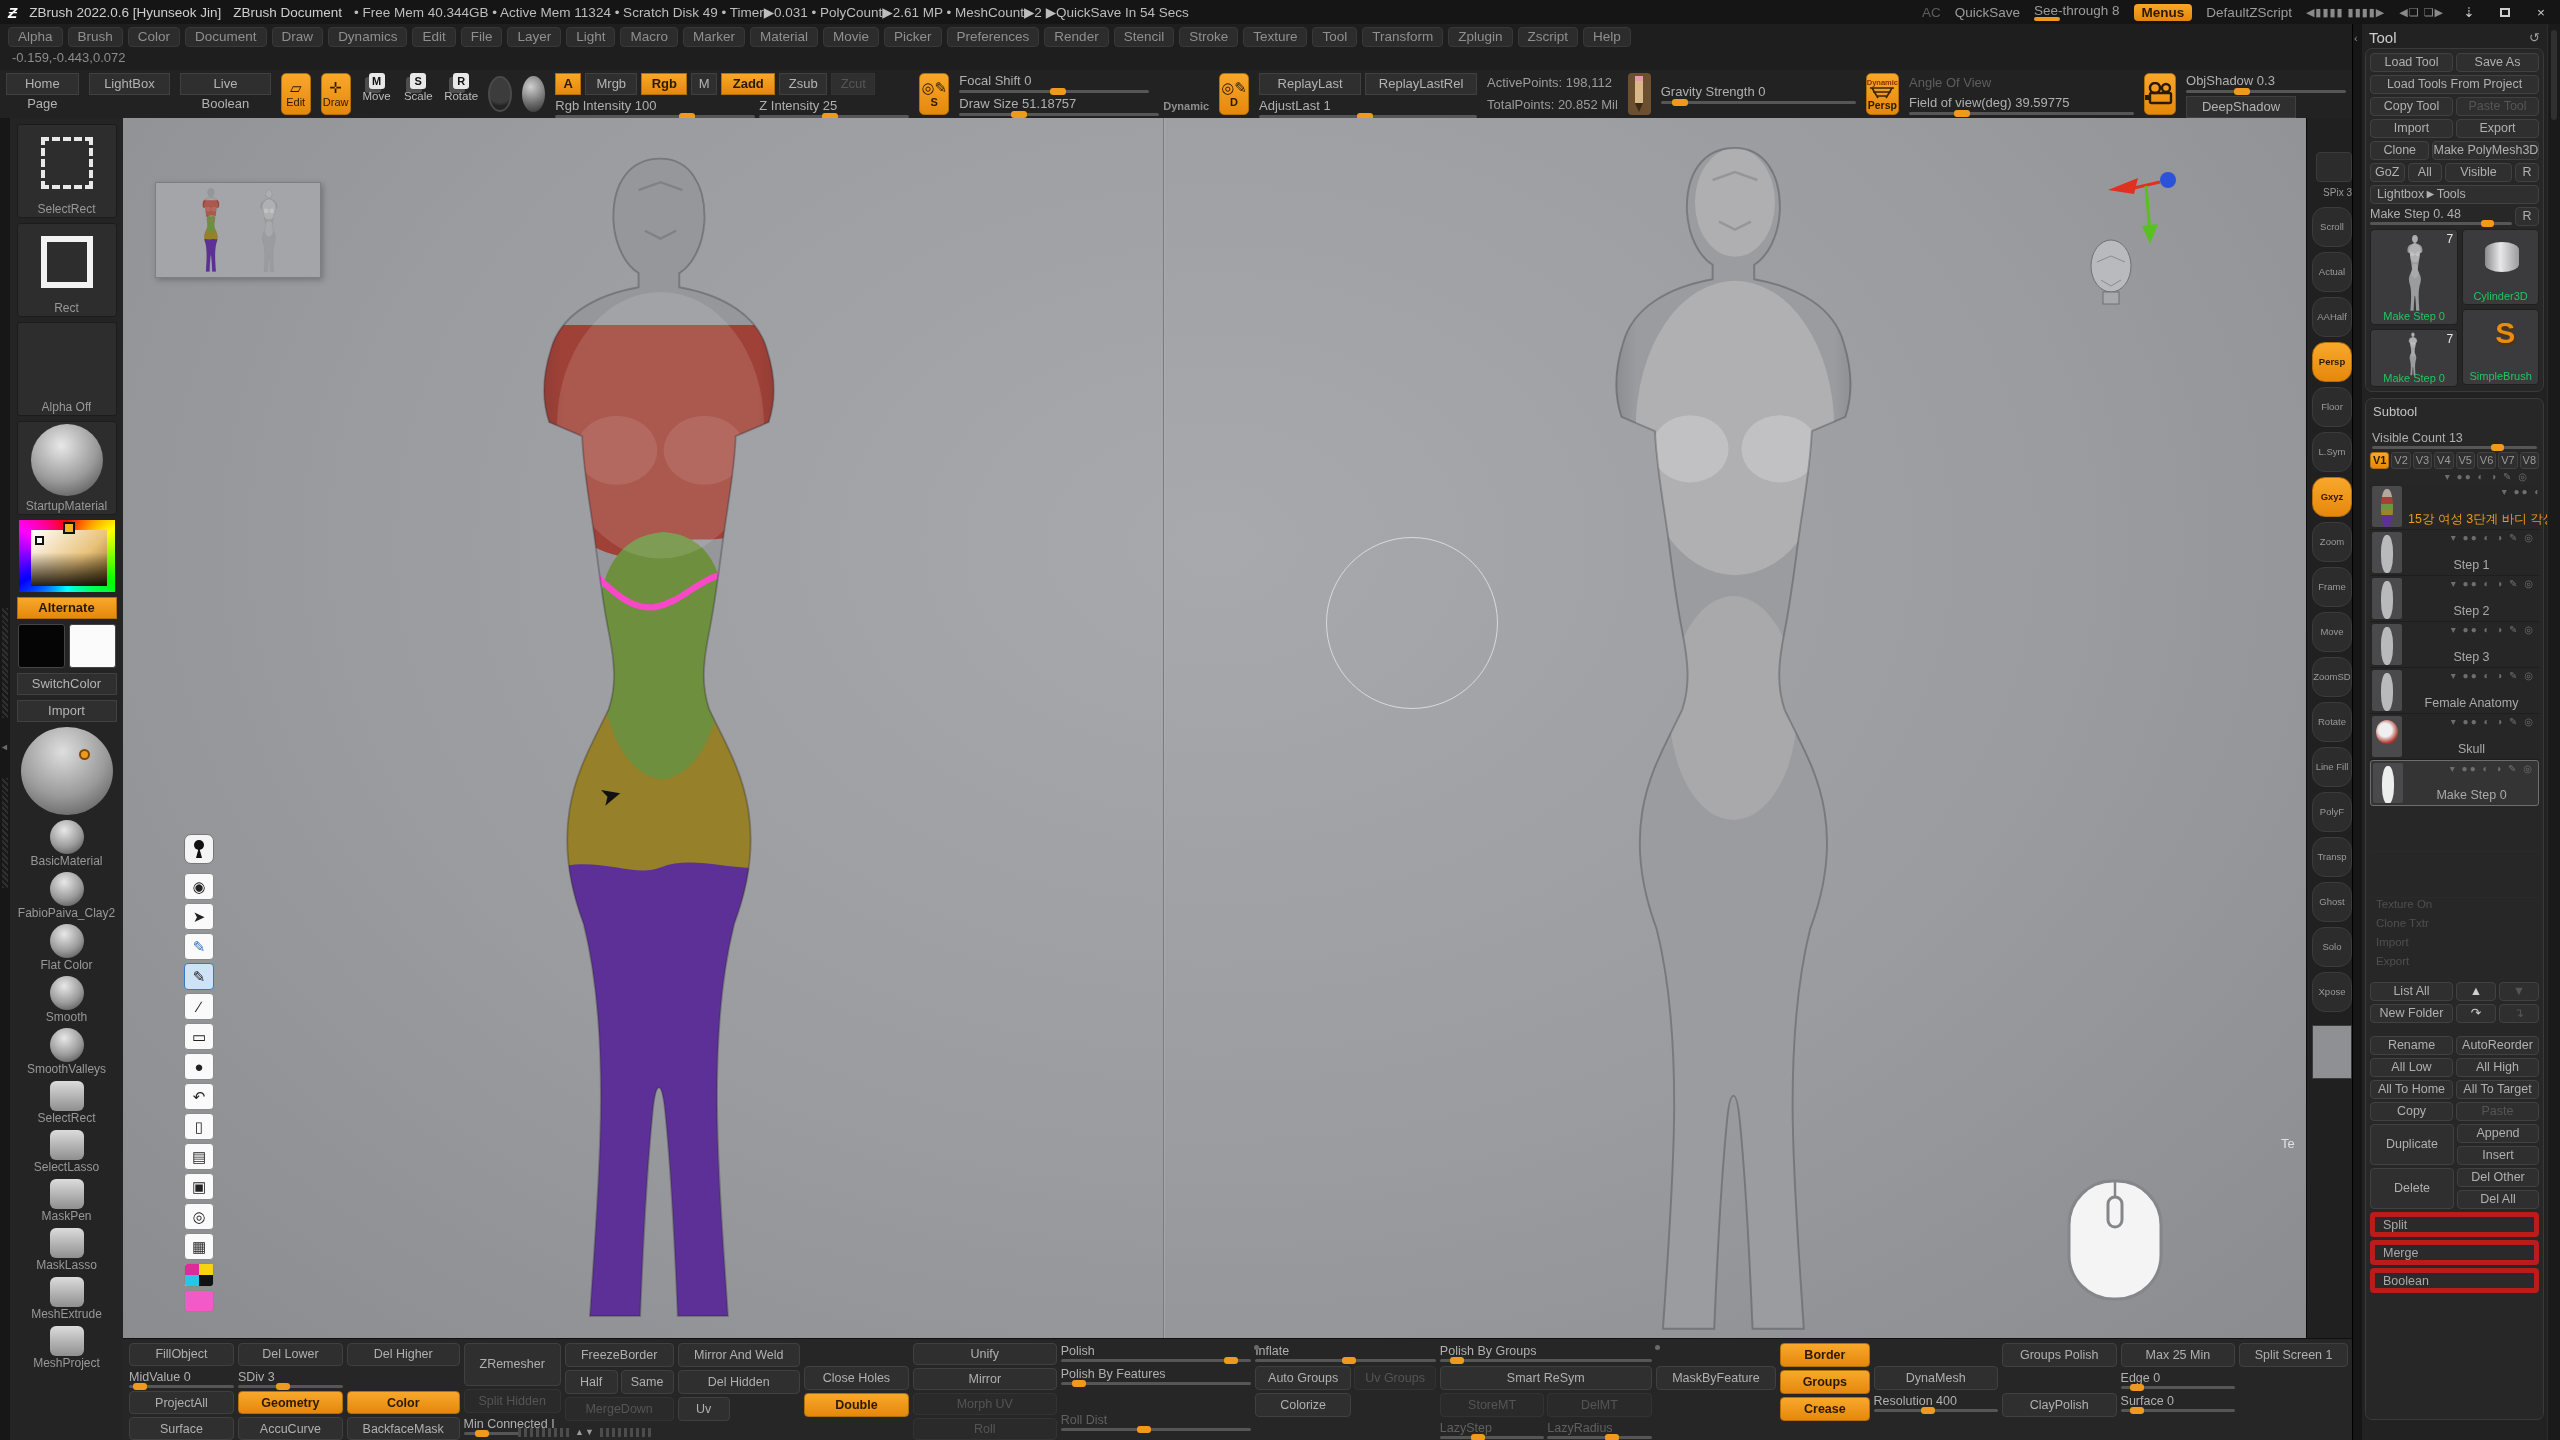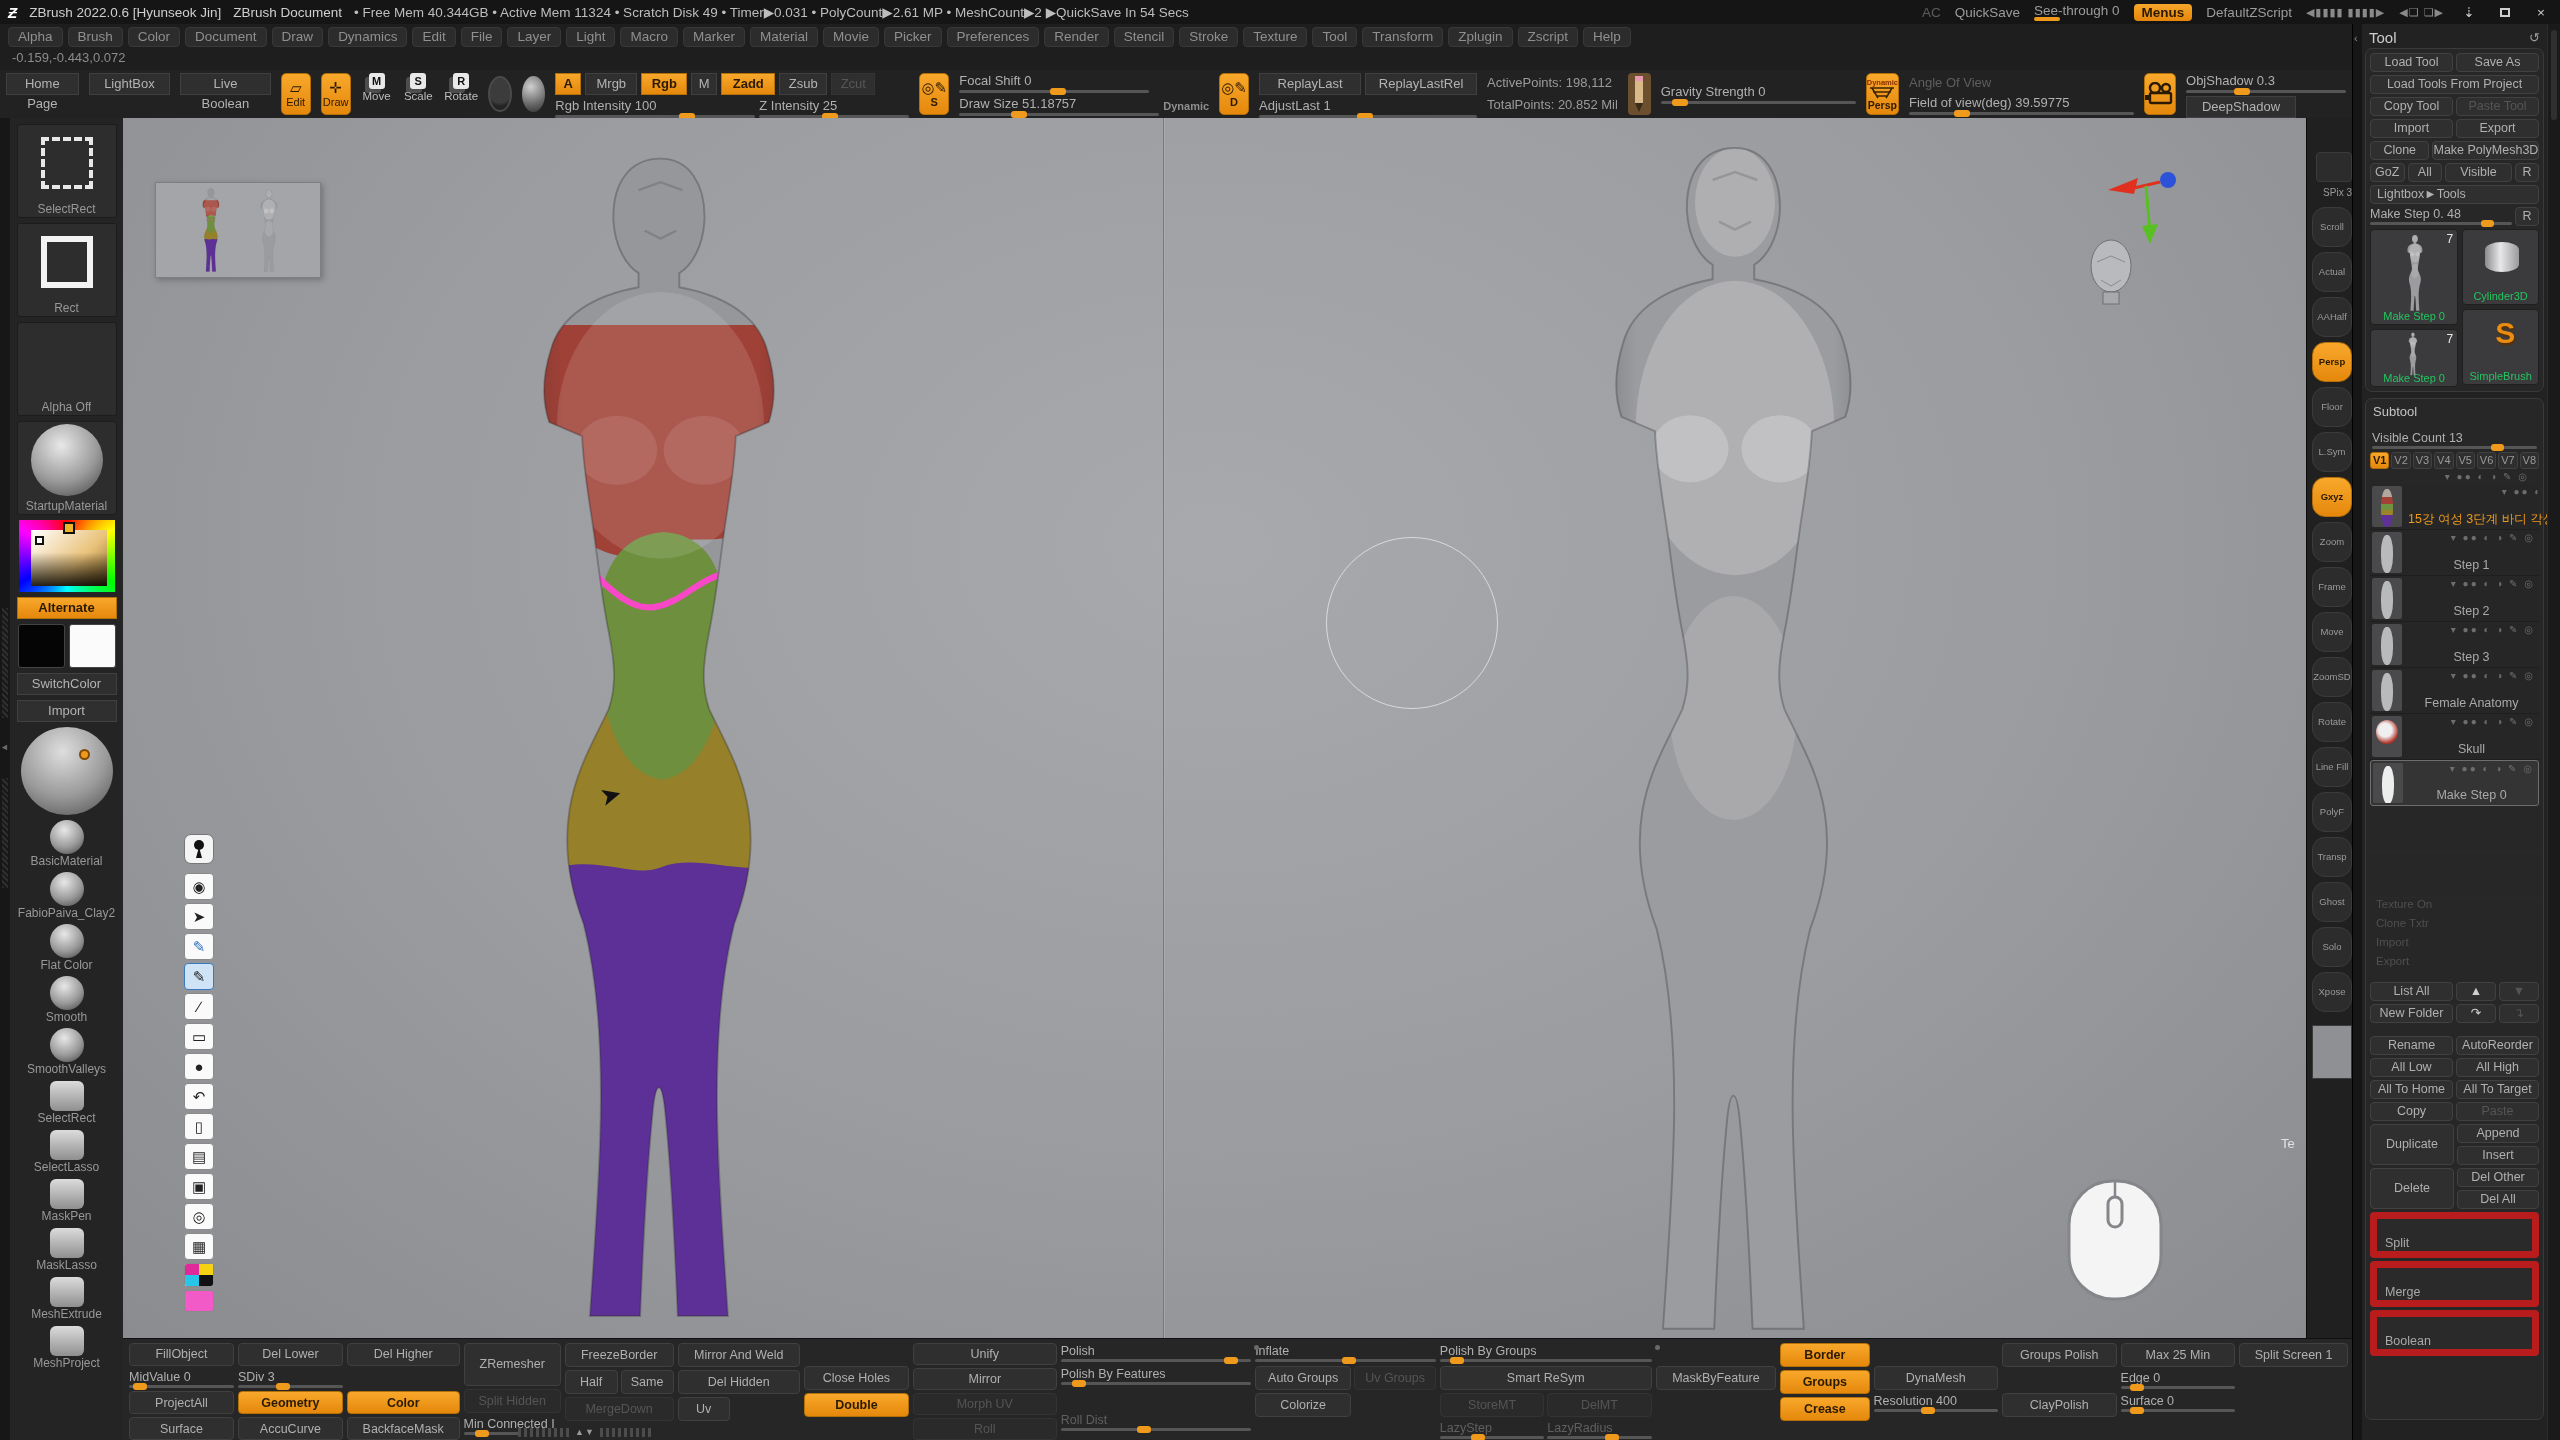--- a/index.html
+++ b/index.html
@@ -161,21 +161,21 @@
   .sthumb.white:before{background:#eceded}
   .sthumb.skull:before{left:4px;top:4px;width:22px;height:24px;border-radius:50%;background:radial-gradient(circle at 42% 42%,#efefef 35%,#b03226 70%)}
   .stmain{flex:1;display:flex;flex-direction:column;justify-content:space-between;padding:2px 4px}
   .stic{color:#6e6e6e;font-size:10px;text-align:right;letter-spacing:2px}
   .stname{font-size:12.5px;color:#a9a9a9;text-align:center;line-height:15px;white-space:nowrap;overflow:hidden}
   .strow.active-name .stname{color:#ef9a1d}
   .emptyrow{height:46px;border-bottom:1px solid #2a2a2a}
   .texlabels{position:absolute;left:6px;top:0;display:flex;flex-direction:column;gap:7px;font-size:11.5px;color:#4f4f4f}
   .arrbtn{flex:0 0 40px;text-align:center;color:#cfcfcf}
   .arrbtn.dim{color:#555}
-  .secbar{height:33px;line-height:17px;background:#2a2a2a;border:7px solid #b91c1c;border-radius:4px;color:#a9a9a9;padding:16px 8px;margin-bottom:3px;font-size:12.5px}
+  .secbar{height:25px;line-height:17px;background:#2a2a2a;border:5px solid #b91c1c;border-radius:4px;color:#a9a9a9;padding:0 8px;margin-bottom:3px;font-size:12.5px}
   svg{display:block}
 </style>
 </head>
 <body>
 
 <div id="app">
 
   <svg width="0" height="0" style="position:absolute">
     <defs>
       <path id="bp" d="M110,10 C128,10 139,26 138,50 C137,66 130,78 122,83 L122,92 C150,97 172,110 178,132 C183,148 184,163 179,178 L158,187 C157,210 153,230 150,252 C147,274 145,292 141,312 C137,332 136,346 141,361 C151,382 162,400 166,425 C170,450 166,474 157,498 C149,530 146,568 146,608 C146,652 150,702 153,748 L121,748 C119,700 117,658 113,618 C111,597 107,597 105,618 C101,658 99,700 97,748 L65,748 C68,702 72,652 72,608 C72,568 69,530 61,498 C52,474 48,450 52,425 C56,400 67,382 77,361 C82,346 81,332 77,312 C73,292 71,274 68,252 C65,230 61,210 60,187 L39,178 C34,163 35,148 40,132 C46,110 68,97 96,92 L96,83 C88,78 81,66 80,50 C79,26 90,10 110,10 Z"></path>
@@ -222,21 +222,21 @@
   </svg>
 
   <div class="titlebar">
     <span class="zlogo">Ƶ</span>
     <span>ZBrush 2022.0.6 [Hyunseok Jin]</span>
     <span>ZBrush Document</span>
     <span class="tstats">• Free Mem 40.344GB • Active Mem 11324 • Scratch Disk 49 •  Timer▶0.031 • PolyCount▶2.61 MP • MeshCount▶2   ▶QuickSave In 54 Secs</span>
     <span class="tright">
       <span class="tb-ac">AC</span>
       <span>QuickSave</span>
-      <span class="tb-see">See-through 0</span>
+      <span class="tb-see">See-through 8</span>
       <span class="tb-menus">Menus</span>
       <span>DefaultZScript</span>
       <span class="tb-glyphs">◀▮▮▮▮ ▮▮▮▮▶</span>
       <span class="tb-glyphs">◀❏ ❏▶</span>
       <span class="winbtn">⇣</span>
       <span class="winbtn"><span class="winbox"></span></span>
       <span class="winbtn">×</span>
     </span>
   </div>
 

